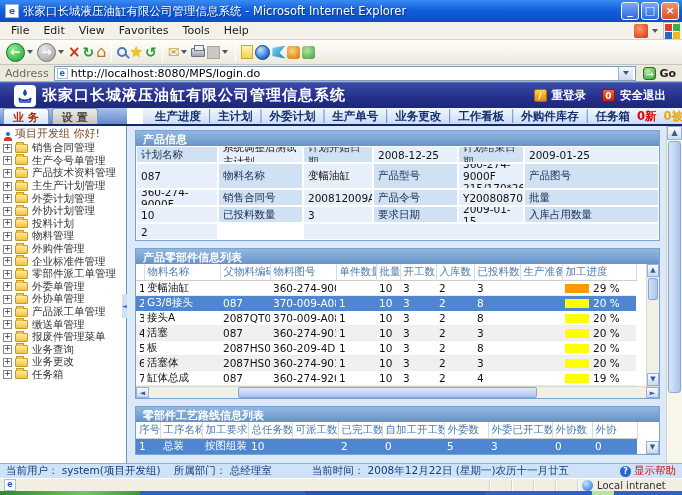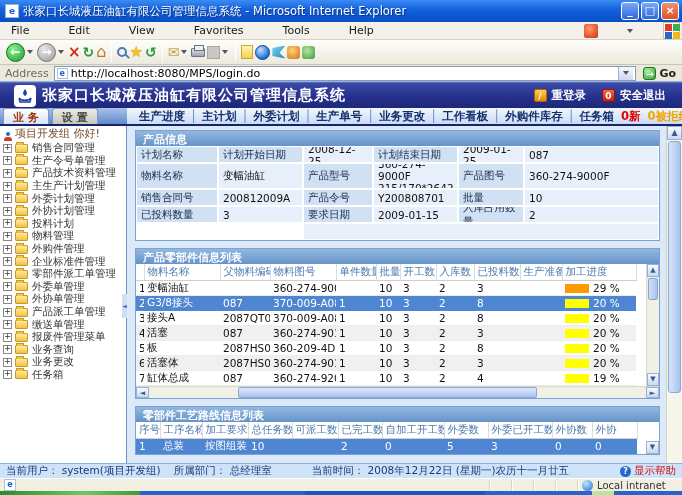--- a/index.html
+++ b/index.html
@@ -11,21 +11,21 @@
     display:flex; align-items:center; padding:0 3px; color:#fff; }
   .titlebar .doc-icon { width:14px; height:14px; background:#fff; border:1px solid #9db6d8; margin:0 4px 0 2px;
     position:relative; font-size:9px; color:#1a5cd8; font-weight:bold; text-align:center; line-height:12px; }
   .titlebar .tb-title { flex:1; font-weight:normal; font-size:11.5px; text-shadow:1px 1px 1px #05318a;
     white-space:nowrap; overflow:hidden; }
   .winbtn { width:18px; height:18px; margin-left:2px; border:1px solid #fff; border-radius:3px;
     color:#fff; font-size:11px; line-height:15px; text-align:center; font-weight:bold;
     background:linear-gradient(180deg,#7aa8f8,#2e67d8); }
   .winbtn.close { background:linear-gradient(180deg,#f0926f,#d9512b); }
 
-  .menubar { height:18px; background:#f3f1e9; border-bottom:1px solid #d9d5c6; display:flex; align-items:center; padding-left:4px;gap:25px; }
+  .menubar { height:18px; background:#f3f1e9; border-bottom:1px solid #d9d5c6; display:flex; align-items:center; padding-left:4px; }
   .menu-item { padding:0 7px; color:#1a1a1a; font-size:11px; }
   .menubar .spacer { flex:1; }
   .mini-ico { width:14px; height:14px; margin-right:3px; border-radius:2px; }
   .plugin-red { background:radial-gradient(circle at 40% 35%,#ff9a6a,#d22d12); }
   .winflag { width:17px; height:17px; margin:0 2px; background:#fff; border:1px solid #c8c4b4;
     display:grid; grid-template-columns:7px 7px; grid-template-rows:7px 7px; gap:1px; padding:1px; }
   .winflag i { display:block; }
   .wf-r{background:#e23a2e}.wf-g{background:#3fae49}.wf-b{background:#2a66c8}.wf-y{background:#f0b81e}
 
   .toolbar { height:25px; background:linear-gradient(180deg,#fefefb,#ece9dc); border-bottom:1px solid #c9c5b5;
@@ -76,21 +76,21 @@
   .logo { width:22px; height:22px; background:#fff; border-radius:4px; margin:0 6px 0 14px;
     display:flex; align-items:center; justify-content:center; }
   .logo svg { display:block; }
   .app-title { font-size:15px; font-weight:bold; letter-spacing:1px; flex:1; white-space:nowrap; overflow:hidden; }
   .hdr-btn { display:flex; align-items:center; margin-right:16px; font-size:11.5px; font-weight:bold; color:#fff; }
   .hdr-ico { width:13px; height:13px; border-radius:2px; margin-right:5px; color:#fff; font-size:9px;
     text-align:center; line-height:12px; font-weight:bold; }
   .ico-orange { background:linear-gradient(#ffd24a,#e0890a); border:1px solid #b06c08; }
   .ico-red { background:linear-gradient(#f06a4a,#c81e10); border:1px solid #8e150a; }
 
-  .subnav { height:18px; display:flex; border-bottom:2px solid #16246e; }
+  .subnav { height:18px; display:flex; border-bottom:2px solid #16246e;gap:16px; }
   .side-tabs { width:127px; background:linear-gradient(180deg,#aac2ec,#6288cc); display:flex; align-items:flex-end; padding-left:3px; }
   .tab { height:16px; padding:1px 9px 0; margin-right:3px; border:1px solid #7e97c6; border-bottom:none;
     border-radius:3px 3px 0 0; font-weight:bold; font-size:11px; }
   .tab.active { background:linear-gradient(#ffffff,#d6e4f6); color:#a03410; }
   .tab.inactive { background:linear-gradient(#ececе4,#c6c6be); background:linear-gradient(#ececе4,#c6c6be); background:linear-gradient(#ecece4,#c6c6be); color:#444; }
   .navlinks { flex:1; background:linear-gradient(180deg,#f2f7fe,#c9dcf5); display:flex; align-items:center;
     padding-left:12px; color:#16306e; font-weight:bold; font-size:11.5px; white-space:nowrap; overflow:hidden; }
   .nav-sep { color:#6585c2; margin:0 5px; font-weight:normal; }
   .badge-new { color:#e00000; margin-left:7px; }
   .badge-rej { color:#f0a400; margin-left:7px; }
@@ -432,20 +432,21 @@
       </div>
     <span class="collapse-arrow">◄</span>
   </div>
 
   <div class="main">
 
     <div class="panel">
       <div class="panel-header">产品信息</div>
       <div class="info-grid">
         <span class="ig ig-label">计划名称</span>
+        <span class="ig ig-value">系统调整后测试主计划</span>
         <span class="ig ig-label">计划开始日期</span>
         <span class="ig ig-value">2008-12-25</span>
         <span class="ig ig-label">计划结束日期</span>
         <span class="ig ig-value">2009-01-25</span>
         <span class="ig ig-value">087</span>
         <span class="ig ig-label">物料名称</span>
         <span class="ig ig-value">变幅油缸</span>
         <span class="ig ig-label">产品型号</span>
         <span class="ig ig-value" style="white-space:normal">360-274-9000F 215/170*2642</span>
         <span class="ig ig-label">产品图号</span>

